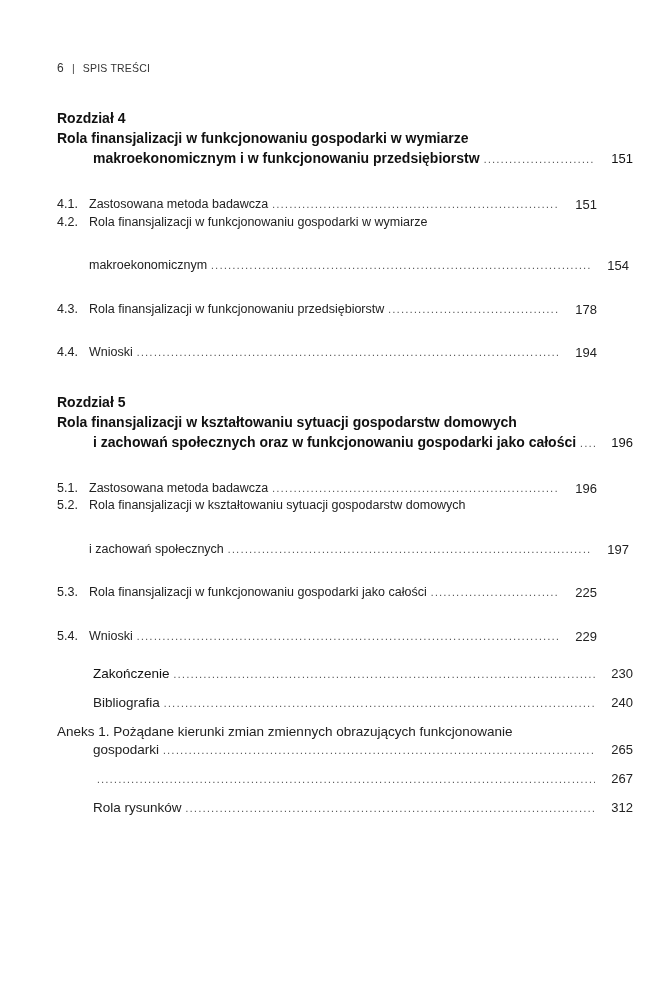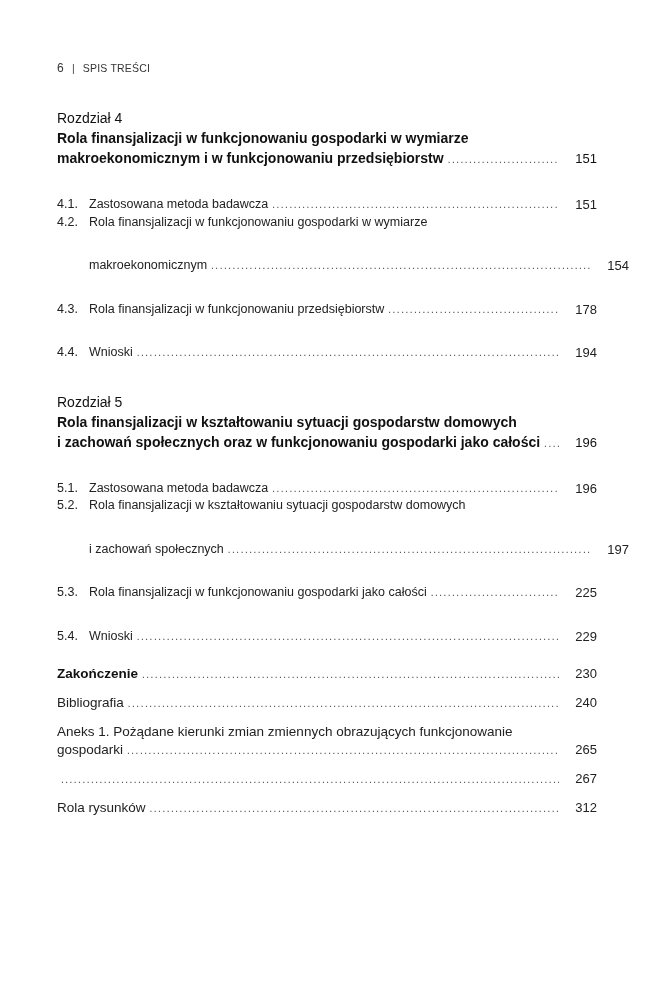--- a/index.html
+++ b/index.html
@@ -32,35 +32,36 @@
     }
     .running-head .pno { font-size: 12px; }
     .running-head .sep { margin: 0 8px; color: #444; }
     .toc {
       position: absolute;
       top: 108px;
       left: 0;
       width: 540px;
     }
     .chapter-label {
-      font-weight: normal;
+      font-weight: bold;
       font-size: 14px;
       line-height: 20px;
       color: #111;
     }
     .chapter-title {
       font-weight: bold;
       font-size: 14px;
       line-height: 20px;
       color: #111;
     }
     .row {
       display: flex;
       align-items: baseline;
       width: 540px;
+      margin-left: 36px;
     }
     .row .text { white-space: nowrap; }
     .row .leader {
       flex: 1;
       overflow: hidden;
       white-space: nowrap;
       margin: 0 6px 0 4px;
       color: #444;
       letter-spacing: 1.5px;
       font-size: 10px;
@@ -90,21 +91,21 @@
     .sec-row { display: flex; align-items: flex-end; width: 540px; margin-top: 26px; }
     .sec-row .label { white-space: nowrap; }
     .gap-chapter { height: 22px; }
     .end-items { margin-top: 20px; }
     .end-item {
       font-size: 13.5px;
       line-height: 18px;
       margin-bottom: 10px;
       color: #222;
     }
-    .end-item.bold .text { font-weight: bold; color: #111; }
+    .end-item.bold .text { font-weight: normal; color: #111; }
   </style>
 </head>
 <body>
 
 <div class="page">
 
   <div class="running-head">
     <span class="pno">6</span><span class="sep">|</span><span>SPIS TREŚCI</span>
   </div>
 

